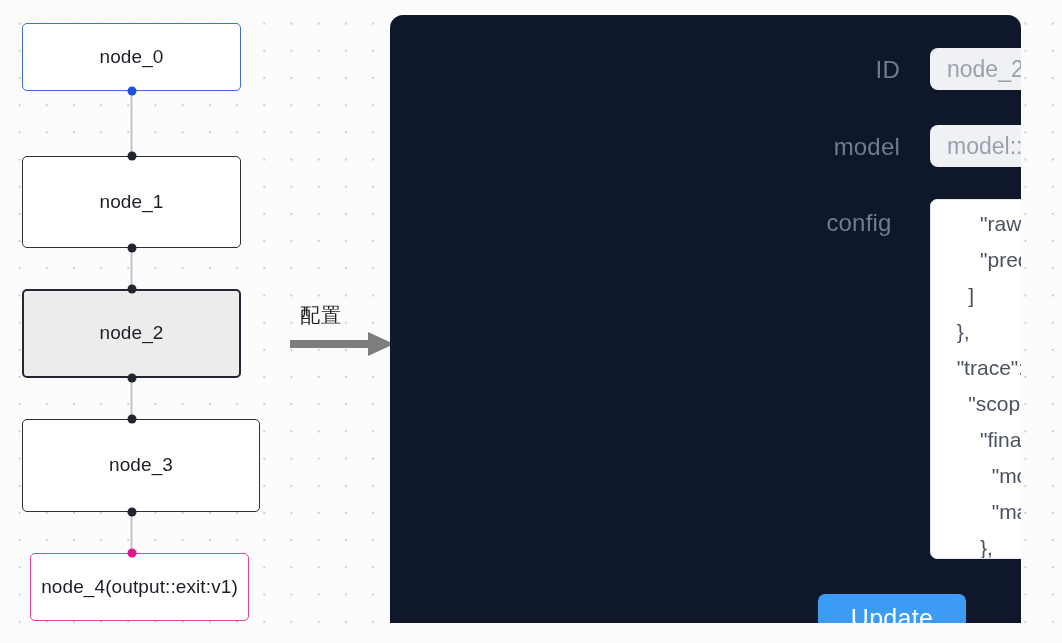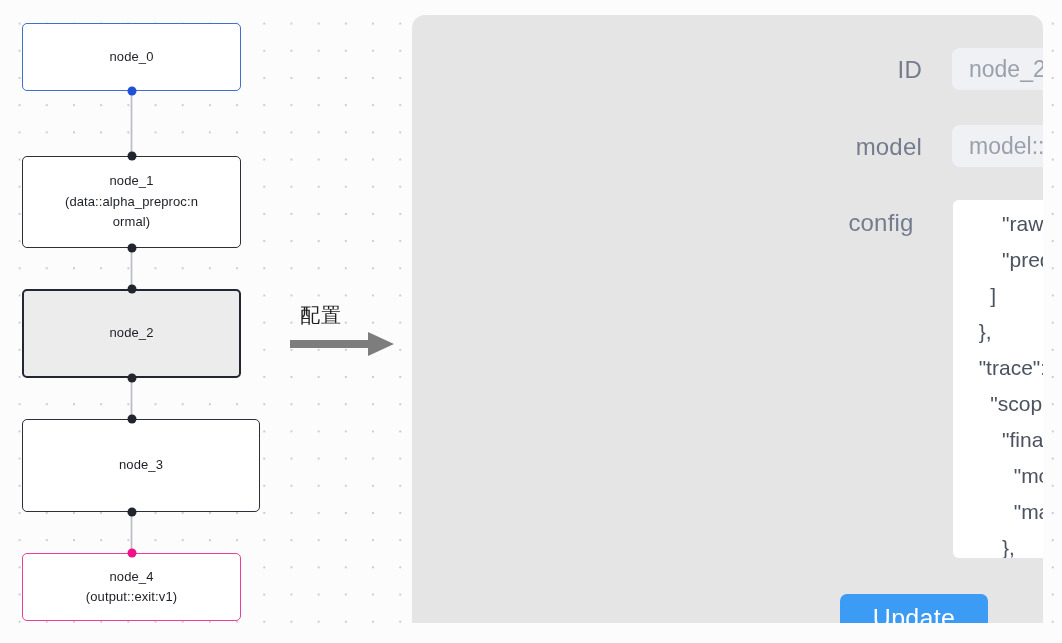--- a/index.html
+++ b/index.html
@@ -25,26 +25,26 @@
   .edges{position:absolute;left:0;top:0;width:1062px;height:643px;}
 
   
   .node{
     position:absolute;
     box-sizing:border-box;
     background:#ffffff;
     border:1.6px solid #2b2f3a;
     border-radius:5px;
     display:flex;
-    flex-direction:column;
+    flex-direction:row;
     align-items:center;
     justify-content:center;
     text-align:center;
     color:#1c1f26;
-    font-size:13px;
+    font-size:19px;
     line-height:20.5px;
     letter-spacing:.1px;
     padding:2px 8px;
     overflow:hidden;
   }
   .node .nl{display:block;white-space:pre-wrap;word-break:break-all;}
   .node.input{border-color:#3f6fd6;border-width:1.4px;}
   .node.output{border-color:#e8409a;border-width:1.4px;}
   .node.selected{background:#ececec;border-color:#222733;border-width:2px;}
 
@@ -62,22 +62,22 @@
   .annot-label{
     position:absolute;
     font-size:20px;color:#1d1d1d;letter-spacing:1px;
     font-family:"DejaVu Sans","Liberation Sans",sans-serif;
   }
   .annot-arrow{position:absolute;}
 
   
   .panel{
     position:absolute;
-    left:412px;top:15px;width:631px;height:608px;
-    background:#e5e5e5;
+    left:390px;top:15px;width:631px;height:608px;
+    background:#0f172a;
     border-radius:13px 13px 0 0;
     box-sizing:border-box;
     overflow:hidden;
   }
   .f-label{
     color:#737c8d;
     font-size:24px;
     text-align:right;
     letter-spacing:.2px;
   }
@@ -143,39 +143,37 @@
       <line x1="131.5" y1="512" x2="131.5" y2="553" stroke="#b9bcc3" stroke-width="1.7"></line>
     </svg>
 
     <div class="node input" style="left:22px;top:23px;width:219px;height:68px;">
       <span class="nl">node_0</span>
     </div>
     <div class="handle blue" style="left:131.5px;top:91px;"></div>
 
     <div class="node" style="left:22px;top:156px;width:219px;height:92px;">
       <span class="nl">node_1</span>
-      <span class="nl">(data::alpha_preproc:n
-ormal)</span>
     </div>
     <div class="handle" style="left:131.5px;top:156px;"></div>
     <div class="handle" style="left:131.5px;top:248px;"></div>
 
     <div class="node selected" style="left:22px;top:289px;width:219px;height:89px;">
       <span class="nl">node_2</span>
     </div>
     <div class="handle" style="left:131.5px;top:289px;"></div>
     <div class="handle" style="left:131.5px;top:378px;"></div>
 
     <div class="node" style="left:22px;top:419px;width:238px;height:93px;">
       <span class="nl">node_3</span>
     </div>
     <div class="handle" style="left:131.5px;top:419px;"></div>
     <div class="handle" style="left:131.5px;top:512px;"></div>
 
-    <div class="node output" style="left:22px;top:553px;width:219px;height:68px;">
+    <div class="node output" style="left:30px;top:553px;width:219px;height:68px;">
       <span class="nl">node_4</span>
       <span class="nl">(output::exit:v1)</span>
     </div>
     <div class="handle pink" style="left:131.5px;top:553px;"></div>
 
     <div class="annot-label" style="left:300px;top:302px;">配置</div>
     <svg class="annot-arrow" style="left:290px;top:330px;" width="105" height="28" viewBox="0 0 105 28">
       <path d="M0 10 H78 V2 L104 14 L78 26 V18 H0 Z" fill="#7d7d7d"></path>
     </svg>
   </div>

